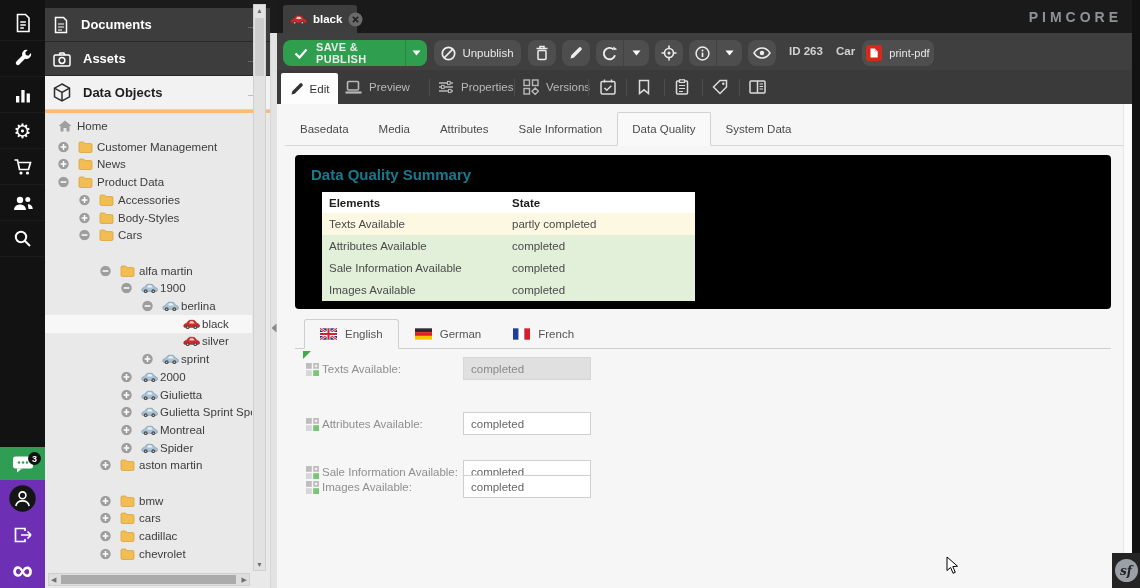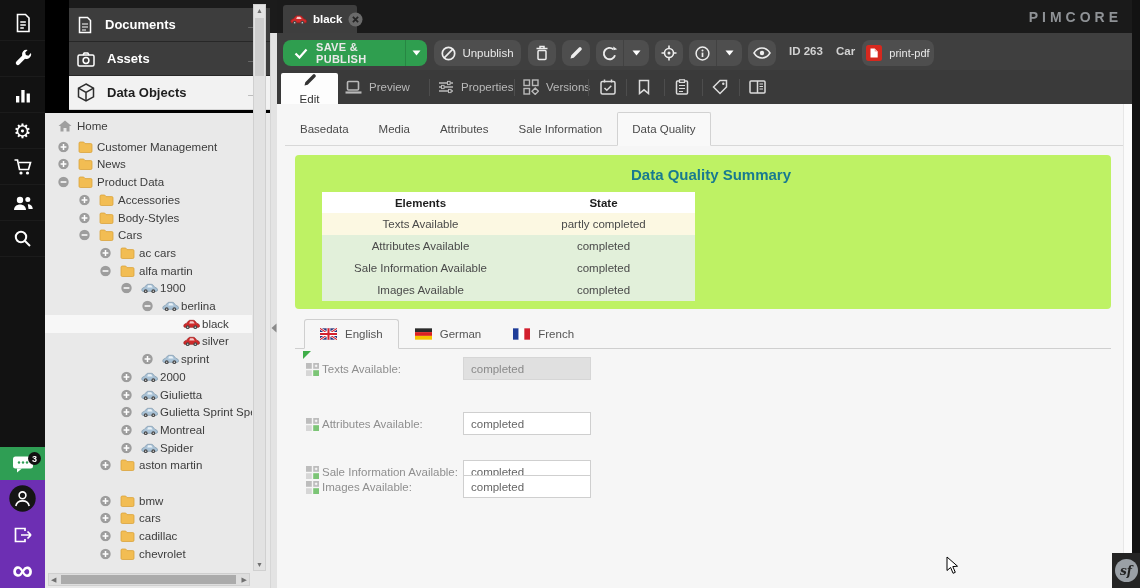--- a/index.html
+++ b/index.html
@@ -13,21 +13,21 @@
   .rail-item{height:36px;display:flex;align-items:center;justify-content:center;border-bottom:1px solid rgba(255,255,255,0.04);}
   .rail-top{padding-top:5px;}
   .rail-bottom{position:absolute;left:0;bottom:0;width:45px;}
   .rail-chat{height:33px;background:#2f9e54;display:flex;align-items:center;justify-content:center;position:relative;}
   .chat-badge{position:absolute;top:5px;right:4px;background:#111;color:#fff;font-size:9px;font-weight:bold;
               width:13px;height:13px;border-radius:50%;display:flex;align-items:center;justify-content:center;}
   .rail-purple{background:#6d2fb3;display:flex;align-items:center;justify-content:center;}
   .rail-user{height:37px;}.rail-logout{height:36px;}.rail-logo{height:35px;}
 
   
-  .sidebar{position:absolute;left:45px;top:0;width:225px;height:588px;background:#000000;z-index:4;padding-left:24px;}
+  .sidebar{position:absolute;left:45px;top:0;width:225px;height:588px;background:#fdba74;z-index:4;}
   .side-top{height:8px;background:#1b1b1b;}
   .acc-hdr{height:34px;display:flex;align-items:center;padding:0 10px 0 8px;font-size:13px;font-weight:bold;}
   .acc-hdr.dark{background:#3d3d3d;color:#fff;border-bottom:1px solid #272727;}
   .acc-hdr.light{background:#f2f2f2;color:#1d1d1d;border-bottom:1px solid #d5d5d5;}
   .acc-hdr .lbl{margin-left:12px;flex:1;}
   .arr{font-size:15px;color:#8d8d8d;font-weight:normal;}
   .tree{position:absolute;top:113px;left:0;right:0;bottom:0;overflow:hidden;background:#e9e9e9;}
   .tree-row{position:absolute;left:0;width:207px;height:18px;font-size:11.5px;color:#3c3c3c;white-space:nowrap;overflow:hidden;}
   .tree-row.sel{background:#f7f7f7;}
   .tree-row span{position:absolute;top:50%;transform:translateY(-50%);}
@@ -57,33 +57,33 @@
   .tb-save{background:#2f9e4f;font-weight:bold;font-size:11px;letter-spacing:.3px;}
   .save-main{display:flex;align-items:center;gap:8px;padding:0 11px;height:100%;}
   .save-caret{width:26px;height:100%;display:flex;align-items:center;justify-content:center;border-left:1px solid #278643;}
   .split-l{width:27px;height:100%;display:flex;align-items:center;justify-content:center;}
   .split-r{width:26px;height:100%;display:flex;align-items:center;justify-content:center;border-left:1px solid #424242;}
   .tb-text{position:absolute;top:12px;color:#d2d2d2;font-size:11.5px;font-weight:600;}
   .tb-print{gap:7px;font-size:11px;}
 
   .editbar{position:relative;height:34px;background:#3a3a3a;}
   .etab-active{position:absolute;left:4px;top:3px;width:57px;height:31px;background:#fdfdfd;border-radius:2px 2px 0 0;
-               display:flex;align-items:center;justify-content:center;gap:6px;color:#333;font-size:11.5px;flex-direction:column;}
+               display:flex;align-items:center;justify-content:center;gap:6px;color:#333;font-size:11.5px;}
   .etab{position:absolute;top:0;height:34px;display:flex;align-items:center;gap:7px;color:#b9b9b9;font-size:11.5px;}
   .esep{position:absolute;top:9px;width:1px;height:17px;background:#4d4d4d;}
   .ebtn{position:absolute;top:4px;width:28px;height:26px;display:flex;align-items:center;justify-content:center;}
 
   .content{position:absolute;top:104px;left:0;right:0;bottom:0;background:#f6f6f6;}
   .cscroll{position:absolute;right:0;top:104px;bottom:0;width:9px;background:#fbfbfb;border-left:1px solid #e7e7e7;}
 
   .ctabs{position:absolute;top:8px;left:8px;right:6px;display:flex;align-items:flex-end;border-bottom:1px solid #d8d8d8;}
   .ctab{padding:10px 14px;font-size:11.5px;color:#4a4a4a;border:1px solid transparent;margin-bottom:-1px;}
   .ctab.active{background:#f9f9f9;border-color:#d2d2d2;border-bottom-color:#f9f9f9;border-radius:2px 2px 0 0;}
 
-  .panel{position:absolute;left:18px;top:51px;width:816px;height:154px;background:#bef264;border-radius:4px;text-align:center;}
+  .panel{position:absolute;left:18px;top:51px;width:816px;height:154px;background:#000000;border-radius:4px;}
   .panel-title{padding:11px 0 0 16px;font-size:15px;font-weight:bold;color:#187a90;}
   .sum-table{position:absolute;left:27px;top:37px;width:373px;}
   .sum-row{height:22px;display:flex;align-items:center;font-size:11.5px;color:#4a4a4a;}
   .sum-head{height:21px;background:#ffffff;font-weight:bold;color:#1d1d1d;}
   .c1{width:190px;padding-left:7px;}
   .c2{flex:1;}
   .tone-yellow{background:#fcf8e2;}
   .tone-green{background:#e2f0da;}
 
   .ltabs{position:absolute;top:215px;left:18px;width:816px;display:flex;align-items:flex-end;border-bottom:1px solid #cfcfcf;padding-left:9px;}
@@ -325,34 +325,20 @@
               <path d="M2.6 5.5h5.8" stroke="#fff" stroke-width="1.5"></path>
             </svg>
           </span>
           <span class="icon" style="left:54px">
             <svg width="15" height="12" viewBox="0 0 15 12">
               <path d="M1 2.2C1 1.4 1.5 1 2.3 1h3.4L7 2.6h5.8c.8 0 1.2.5 1.2 1.2v6.4c0 .8-.5 1.3-1.2 1.3H2.2C1.5 11.5 1 11 1 10.3z" fill="#f2bd53" stroke="#d9a33c" stroke-width="0.8"></path>
             </svg>
           </span>
           <span class="tlabel" style="left:73px">Cars</span>
         </div>
-        <div class="tree-row" style="top:130.9px">
-          <span class="icon" style="left:55px">
-            <svg width="11" height="11" viewBox="0 0 11 11">
-              <circle cx="5.5" cy="5.5" r="5.2" fill="#9d9d9d"></circle>
-              <path d="M2.6 5.5h5.8M5.5 2.6v5.8" stroke="#fff" stroke-width="1.5"></path>
-            </svg>
-          </span>
-          <span class="icon" style="left:75px">
-            <svg width="15" height="12" viewBox="0 0 15 12">
-              <path d="M1 2.2C1 1.4 1.5 1 2.3 1h3.4L7 2.6h5.8c.8 0 1.2.5 1.2 1.2v6.4c0 .8-.5 1.3-1.2 1.3H2.2C1.5 11.5 1 11 1 10.3z" fill="#f2bd53" stroke="#d9a33c" stroke-width="0.8"></path>
-            </svg>
-          </span>
-          <span class="tlabel" style="left:94px">ac cars</span>
-        </div>
         <div class="tree-row" style="top:148.6px">
           <span class="icon" style="left:55px">
             <svg width="11" height="11" viewBox="0 0 11 11">
               <circle cx="5.5" cy="5.5" r="5.2" fill="#9d9d9d"></circle>
               <path d="M2.6 5.5h5.8" stroke="#fff" stroke-width="1.5"></path>
             </svg>
           </span>
           <span class="icon" style="left:75px">
             <svg width="15" height="12" viewBox="0 0 15 12">
               <path d="M1 2.2C1 1.4 1.5 1 2.3 1h3.4L7 2.6h5.8c.8 0 1.2.5 1.2 1.2v6.4c0 .8-.5 1.3-1.2 1.3H2.2C1.5 11.5 1 11 1 10.3z" fill="#f2bd53" stroke="#d9a33c" stroke-width="0.8"></path>
@@ -844,20 +830,21 @@
       </div>
     </div>
 
     <div class="content">
       <div class="ctabs" id="ctabs">
           <div class="ctab">Basedata</div>
           <div class="ctab">Media</div>
           <div class="ctab">Attributes</div>
           <div class="ctab">Sale Information</div>
           <div class="ctab active">Data Quality</div>
+          <div class="ctab">System Data</div>
         </div>
 
       <div class="panel">
         <div class="panel-title">Data Quality Summary</div>
         <div class="sum-table" id="sum-table">
           <div class="sum-row sum-head">
             <span class="c1">Elements</span>
             <span class="c2">State</span>
           </div>
         <div class="sum-row tone-yellow">

